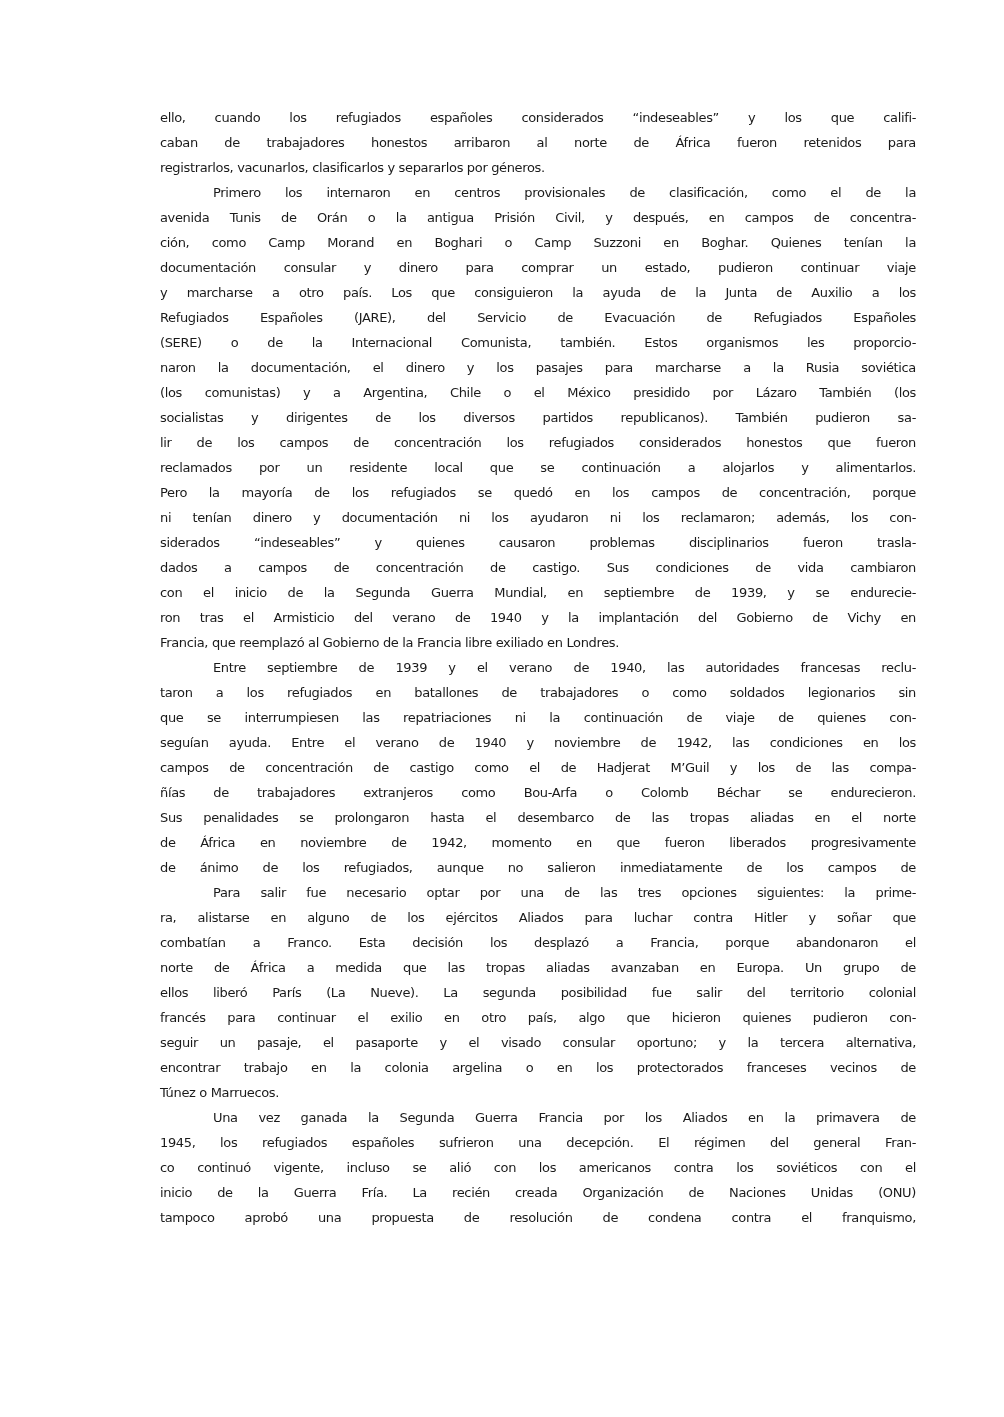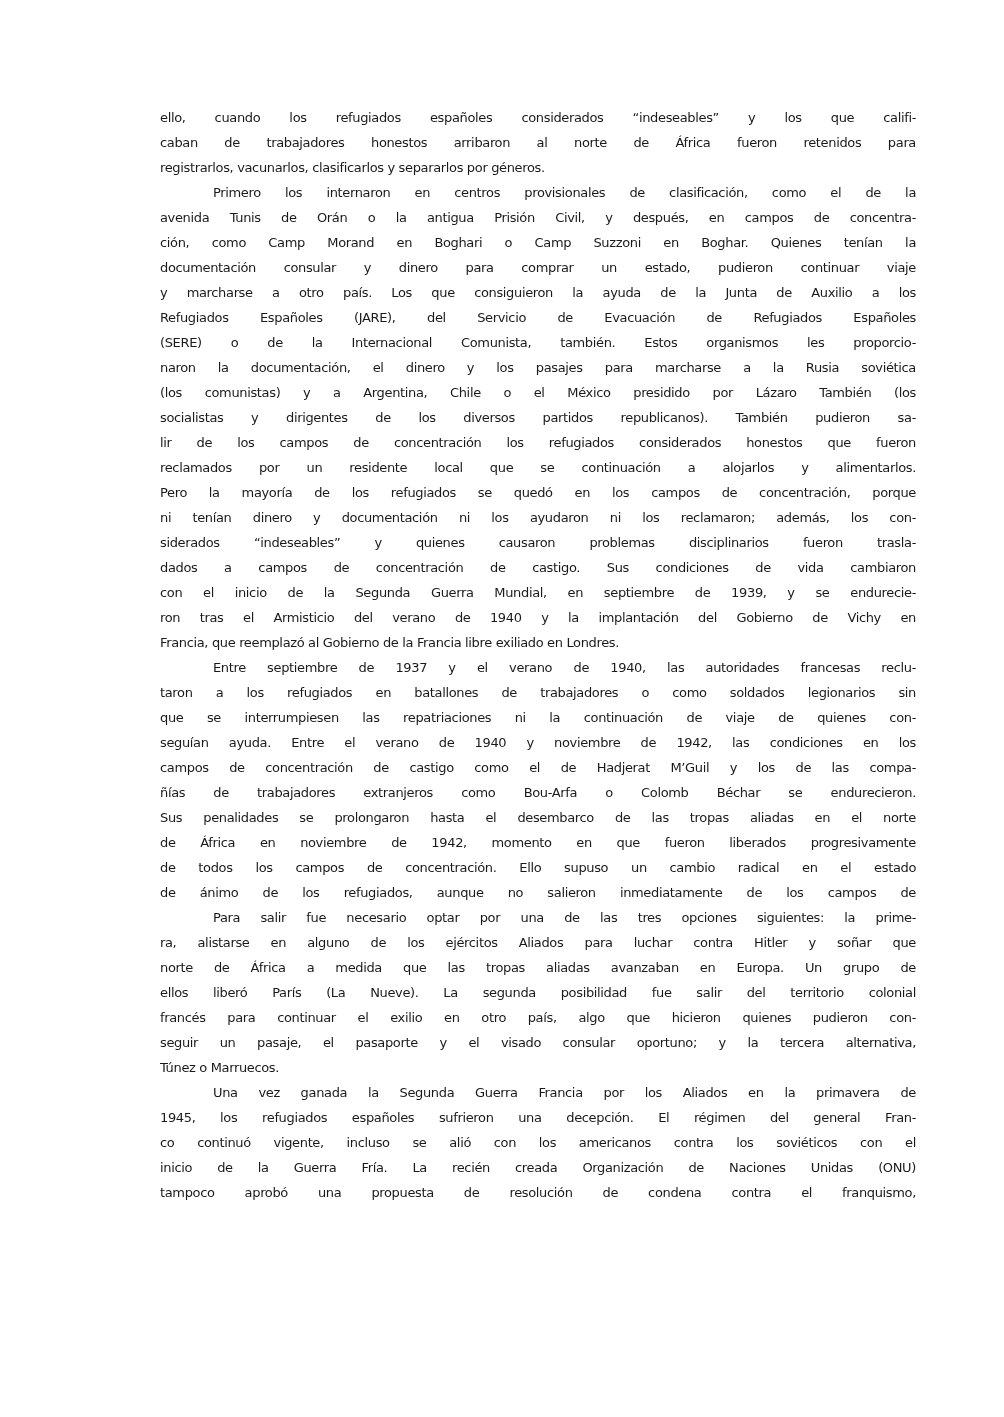--- a/index.html
+++ b/index.html
@@ -52,38 +52,39 @@
         <span class="line">reclamados por un residente local que se continuación a alojarlos y alimentarlos.</span>
         <span class="line">Pero la mayoría de los refugiados se quedó en los campos de concentración, porque</span>
         <span class="line">ni tenían dinero y documentación ni los ayudaron ni los reclamaron; además, los con-</span>
         <span class="line">siderados “indeseables” y quienes causaron problemas disciplinarios fueron trasla-</span>
         <span class="line">dados a campos de concentración de castigo. Sus condiciones de vida cambiaron</span>
         <span class="line">con el inicio de la Segunda Guerra Mundial, en septiembre de 1939, y se endurecie-</span>
         <span class="line">ron tras el Armisticio del verano de 1940 y la implantación del Gobierno de Vichy en</span>
         <span class="line last">Francia, que reemplazó al Gobierno de la Francia libre exiliado en Londres.</span>
       </div>
       <div class="para">
-        <span class="line indent">Entre septiembre de 1937 y el verano de 1940, las autoridades francesas reclu-</span>
+        <span class="line indent">Entre septiembre de 1939 y el verano de 1940, las autoridades francesas reclu-</span>
         <span class="line">taron a los refugiados en batallones de trabajadores o como soldados legionarios sin</span>
         <span class="line">que se interrumpiesen las repatriaciones ni la continuación de viaje de quienes con-</span>
         <span class="line">seguían ayuda. Entre el verano de 1940 y noviembre de 1942, las condiciones en los</span>
         <span class="line">campos de concentración de castigo como el de Hadjerat M’Guil y los de las compa-</span>
         <span class="line">ñías de trabajadores extranjeros como Bou-Arfa o Colomb Béchar se endurecieron.</span>
         <span class="line">Sus penalidades se prolongaron hasta el desembarco de las tropas aliadas en el norte</span>
         <span class="line">de África en noviembre de 1942, momento en que fueron liberados progresivamente</span>
-        <span class="line">de todos los campos de concentración. Ello supuso un cambio radical en el estado</span>
         <span class="line">de ánimo de los refugiados, aunque no salieron inmediatamente de los campos de</span>
       </div>
       <div class="para">
         <span class="line indent">Para salir fue necesario optar por una de las tres opciones siguientes: la prime-</span>
         <span class="line">ra, alistarse en alguno de los ejércitos Aliados para luchar contra Hitler y soñar que</span>
+        <span class="line">combatían a Franco. Esta decisión los desplazó a Francia, porque abandonaron el</span>
         <span class="line">norte de África a medida que las tropas aliadas avanzaban en Europa. Un grupo de</span>
         <span class="line">ellos liberó París (La Nueve). La segunda posibilidad fue salir del territorio colonial</span>
         <span class="line">francés para continuar el exilio en otro país, algo que hicieron quienes pudieron con-</span>
         <span class="line">seguir un pasaje, el pasaporte y el visado consular oportuno; y la tercera alternativa,</span>
+        <span class="line">encontrar trabajo en la colonia argelina o en los protectorados franceses vecinos de</span>
         <span class="line last">Túnez o Marruecos.</span>
       </div>
       <div class="para">
         <span class="line indent">Una vez ganada la Segunda Guerra Francia por los Aliados en la primavera de</span>
         <span class="line">1945, los refugiados españoles sufrieron una decepción. El régimen del general Fran-</span>
         <span class="line">co continuó vigente, incluso se alió con los americanos contra los soviéticos con el</span>
         <span class="line">inicio de la Guerra Fría. La recién creada Organización de Naciones Unidas (ONU)</span>
         <span class="line">tampoco aprobó una propuesta de resolución de condena contra el franquismo,</span>
       </div>
     </div>

